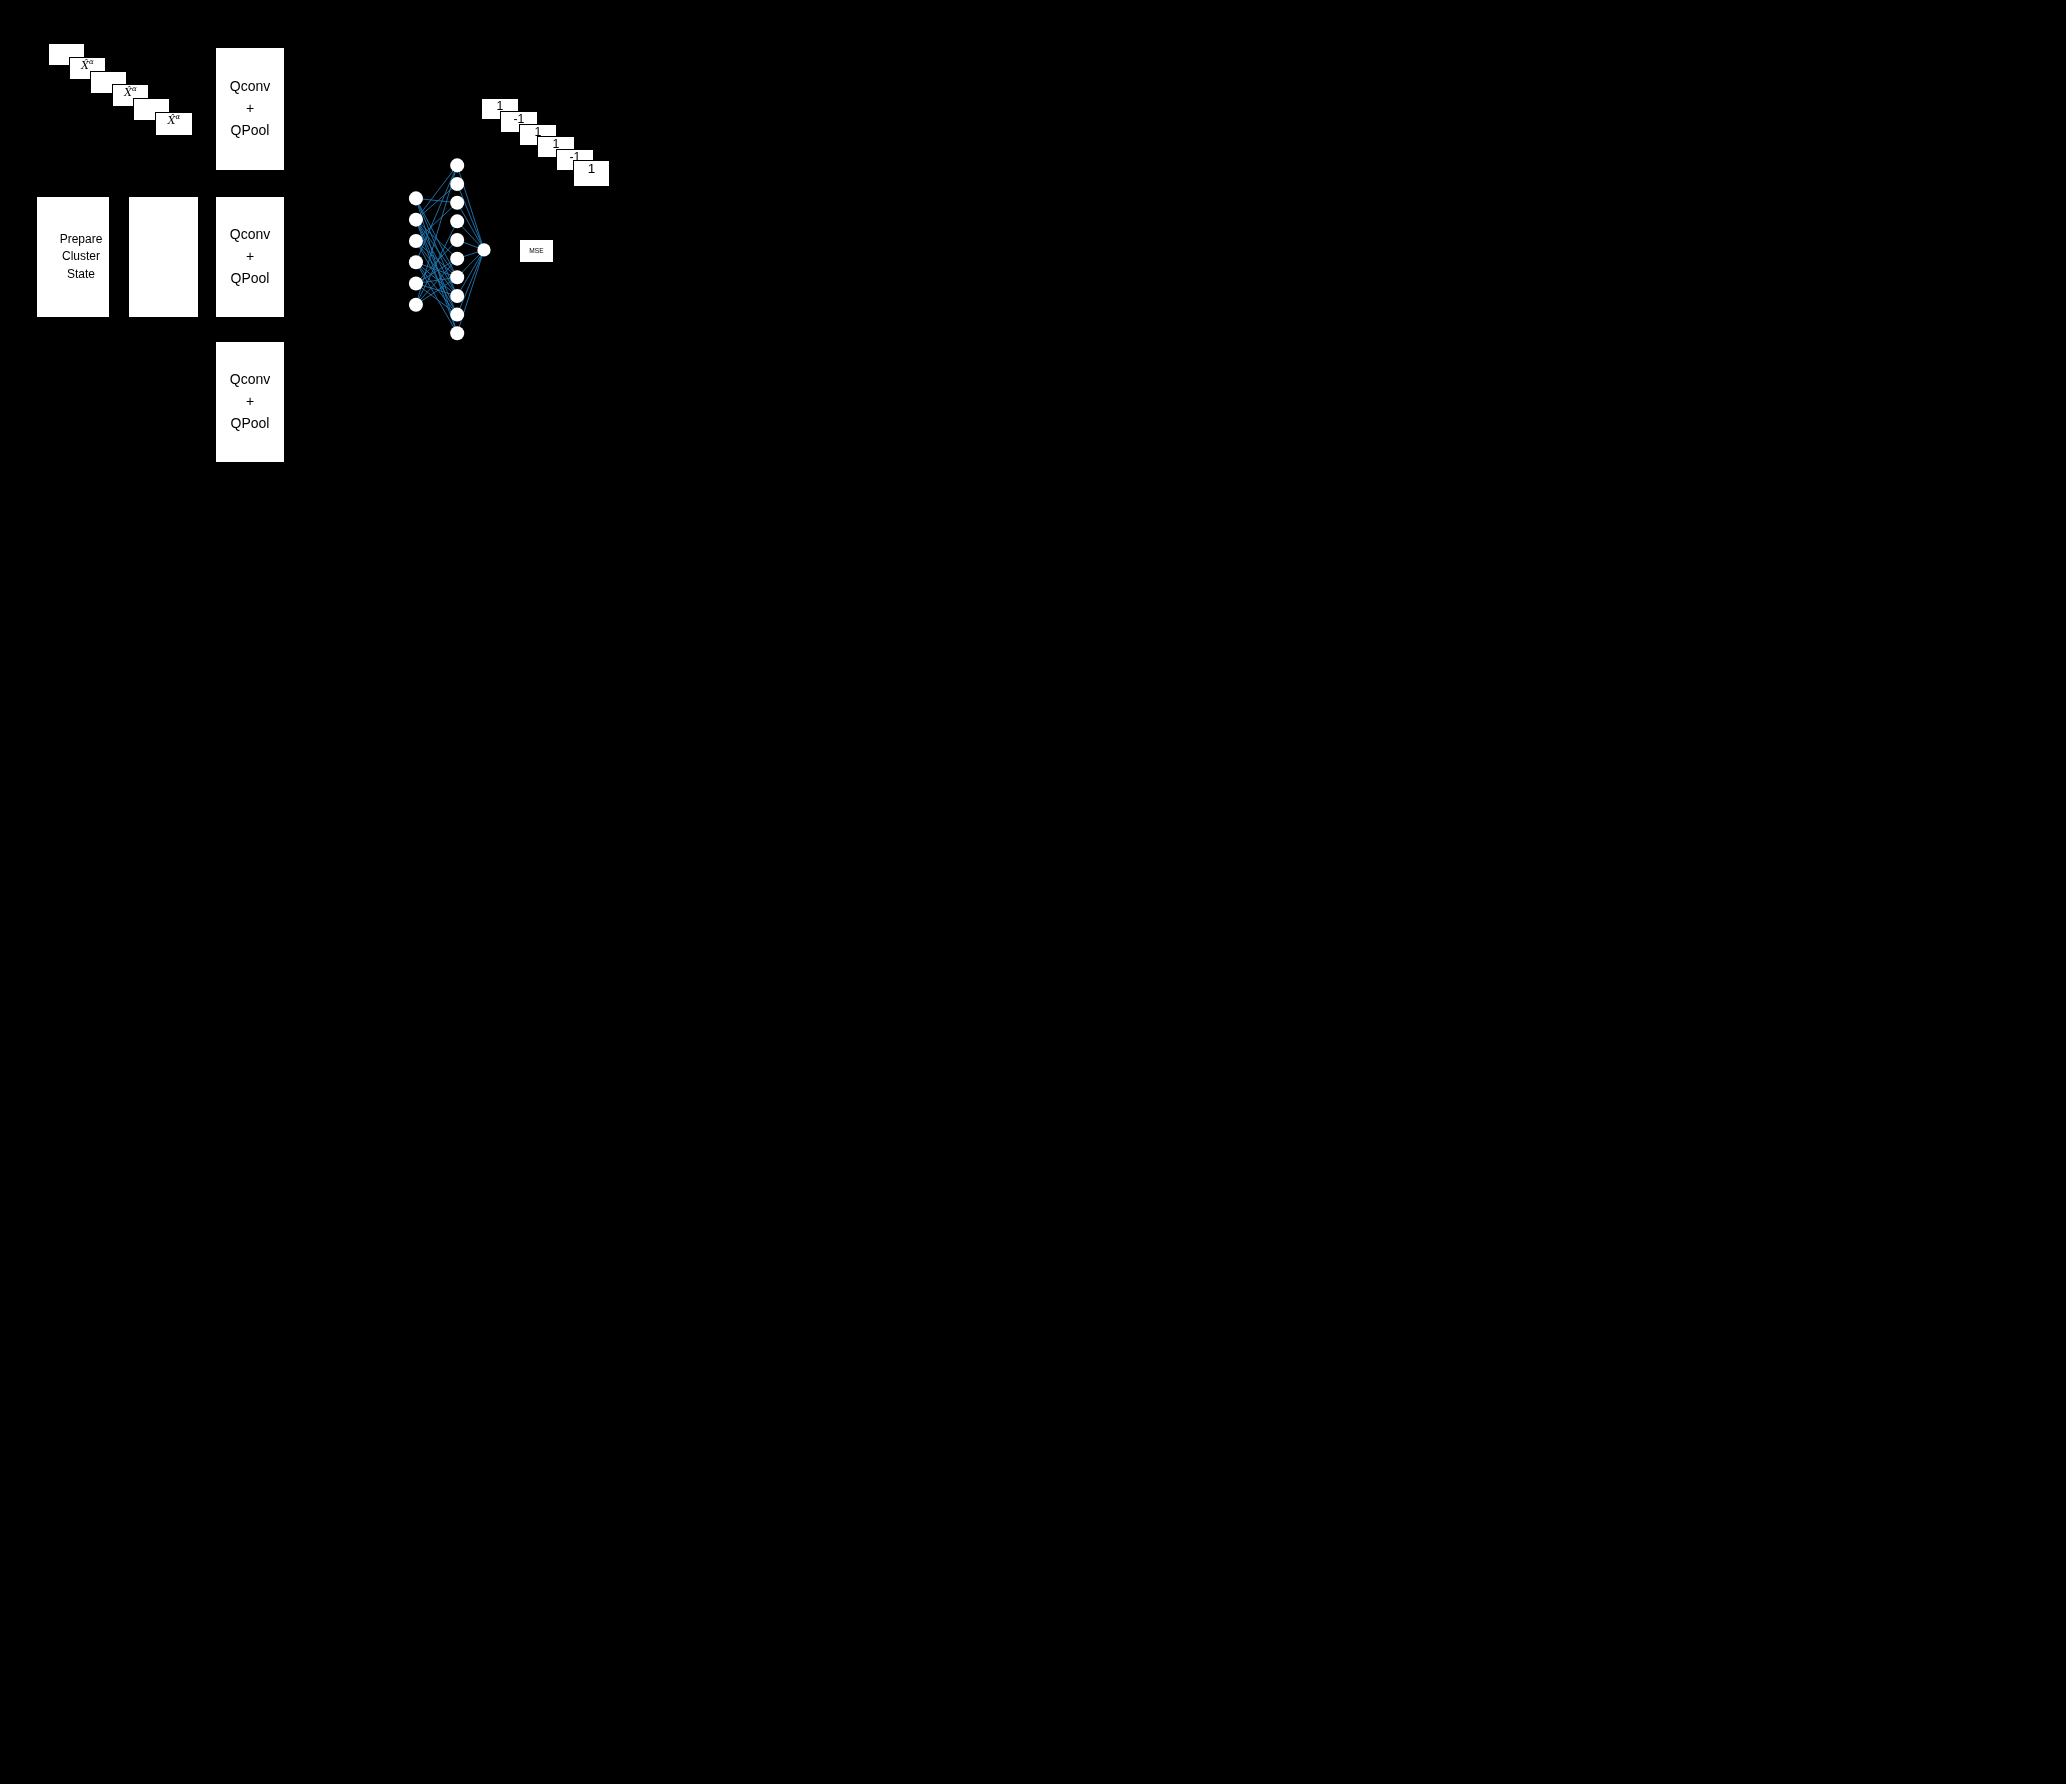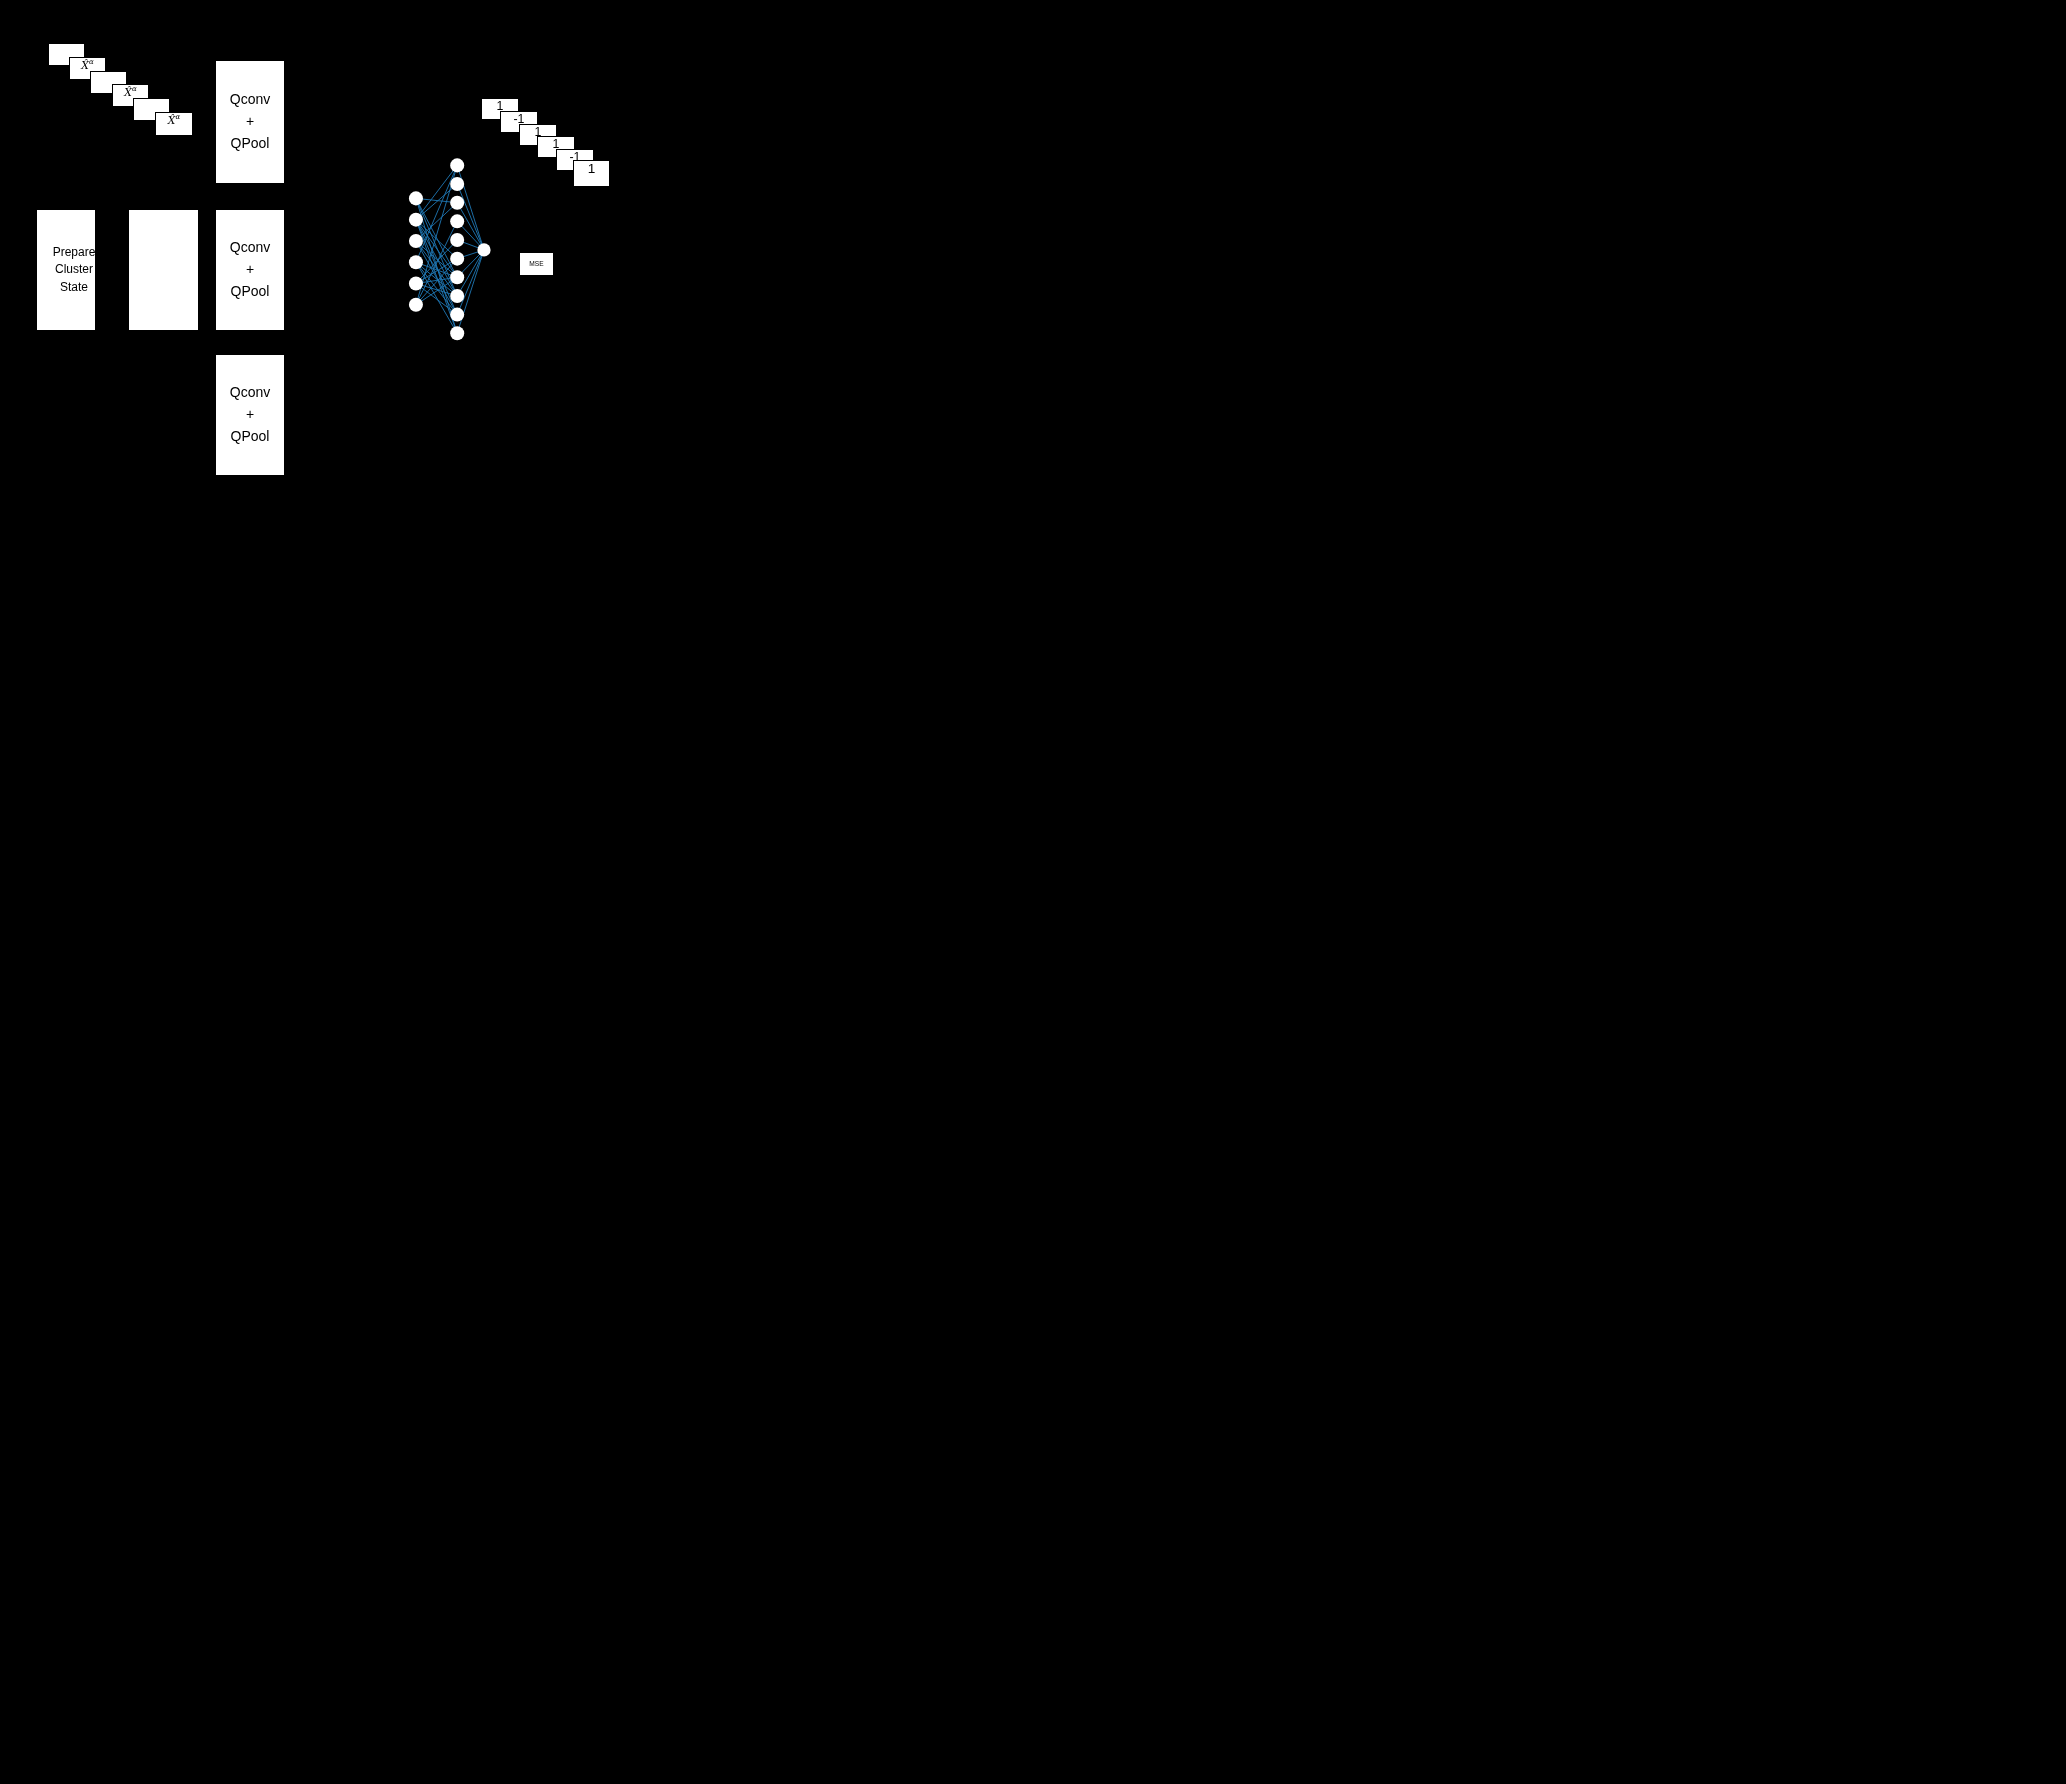--- a/index.html
+++ b/index.html
@@ -37,21 +37,20 @@
   }
   .block{
     position:absolute;
     background:#fff;
     box-sizing:border-box;
     display:flex;
     align-items:center;
     justify-content:center;
     text-align:center;
     color:#000;
-    margin-top:13px;
   }
   .block-label{
     white-space:pre-line;
     font-size:14px;
     line-height:1.55;
     color:#000;
   }
   .prepare-label{
     white-space:pre-line;
     font-size:12px;
@@ -91,21 +90,21 @@
   <div class="card" style="left:155px;top:112px;width:38px;height:23.6px;">
     <span class="math-label"><span>X̂</span><sup>α</sup></span>
   </div>
 
   <div class="block" style="left:216px;top:48px;width:68px;height:122px;">
     <span class="block-label">Qconv
 +
 QPool</span>
   </div>
 
-  <div class="block" style="left:37px;top:197px;width:58px;height:120px;padding-left:16px;">
+  <div class="block" style="left:37px;top:197px;width:72px;height:120px;padding-left:16px;">
     <span class="prepare-label">Prepare
 Cluster
 State</span>
   </div>
 
   <div class="block" style="left:129px;top:197px;width:69px;height:120px;"></div>
 
   <div class="block" style="left:216px;top:197px;width:68px;height:120px;">
     <span class="block-label">Qconv
 +

